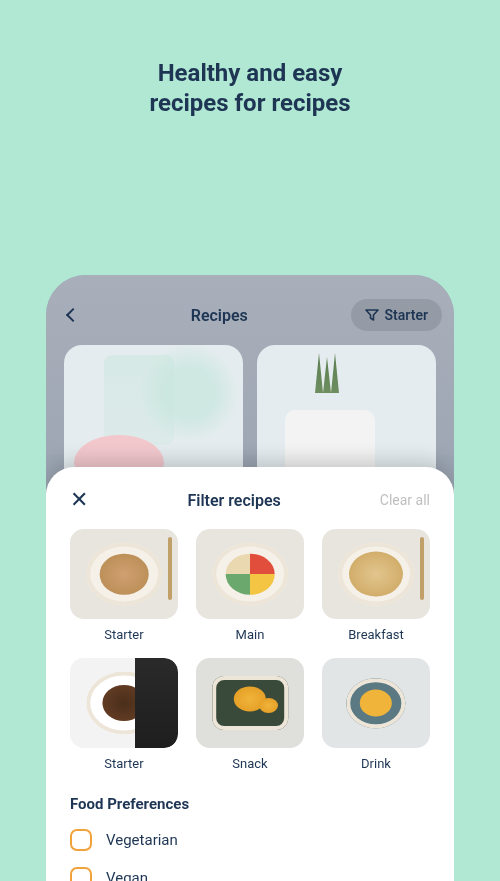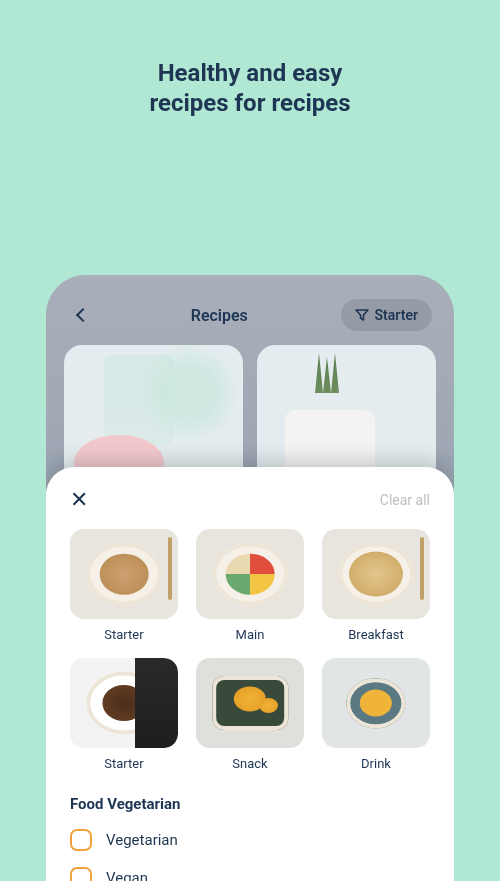--- a/index.html
+++ b/index.html
@@ -34,21 +34,21 @@
 }
 
 
 .app-header{
   position:relative;width:100%;height:180px;
   background:linear-gradient(#a8afba,#9fa7b4);
   padding-top:22px;
 }
 .hdr-row{
   display:flex;align-items:center;justify-content:space-between;
-  padding:0 22px;height:36px;gap:8px;
+  padding:0 12px;height:36px;gap:8px;
 }
 .back-btn{width:30px;height:30px;display:flex;align-items:center;justify-content:center;}
 .chev{width:10px;height:10px;border-left:2.5px solid var(--navy);border-bottom:2.5px solid var(--navy);transform:rotate(45deg);}
 .hdr-title{font-size:16px;font-weight:600;color:var(--navy);}
 .filter-chip{
   display:flex;align-items:center;gap:6px;
   background:rgba(0,0,0,0.1);border-radius:18px;
   padding:8px 14px;color:var(--navy);font-size:14px;font-weight:600;
 }
 .funnel{width:14px;height:12px;position:relative;}
@@ -146,20 +146,21 @@
       <div class="bgcard c1"></div>
       <div class="bgcard c2"></div>
     </div>
   </div>
 
   <div class="sheet">
     <div class="sheet-hdr">
       <div class="close-x">
         <span>✕</span>
       </div>
+      <div class="sheet-title">Filter recipes</div>
       <div class="clear">Clear all</div>
     </div>
 
     <div class="cat-grid">
       <div class="cat">
         <div class="tile t-starter">
             <div class="plate"></div>
             <div class="food-center"></div>
           </div>
         <div class="cat-label">Starter</div>
@@ -194,21 +195,21 @@
       </div>
       <div class="cat">
         <div class="tile t-drink">
             <div class="plate"></div>
             <div class="food-center"></div>
           </div>
         <div class="cat-label">Drink</div>
       </div>
     </div>
 
-    <div class="prefs-title">Food Vegetarian</div>
+    <div class="prefs-title">Food Preferences</div>
 
     <div class="pref-row">
       <span class="chk"></span>
       <span class="pref-label">Vegetarian</span>
     </div>
     <div class="pref-row">
       <span class="chk"></span>
       <span class="pref-label">Vegan</span>
     </div>
 

